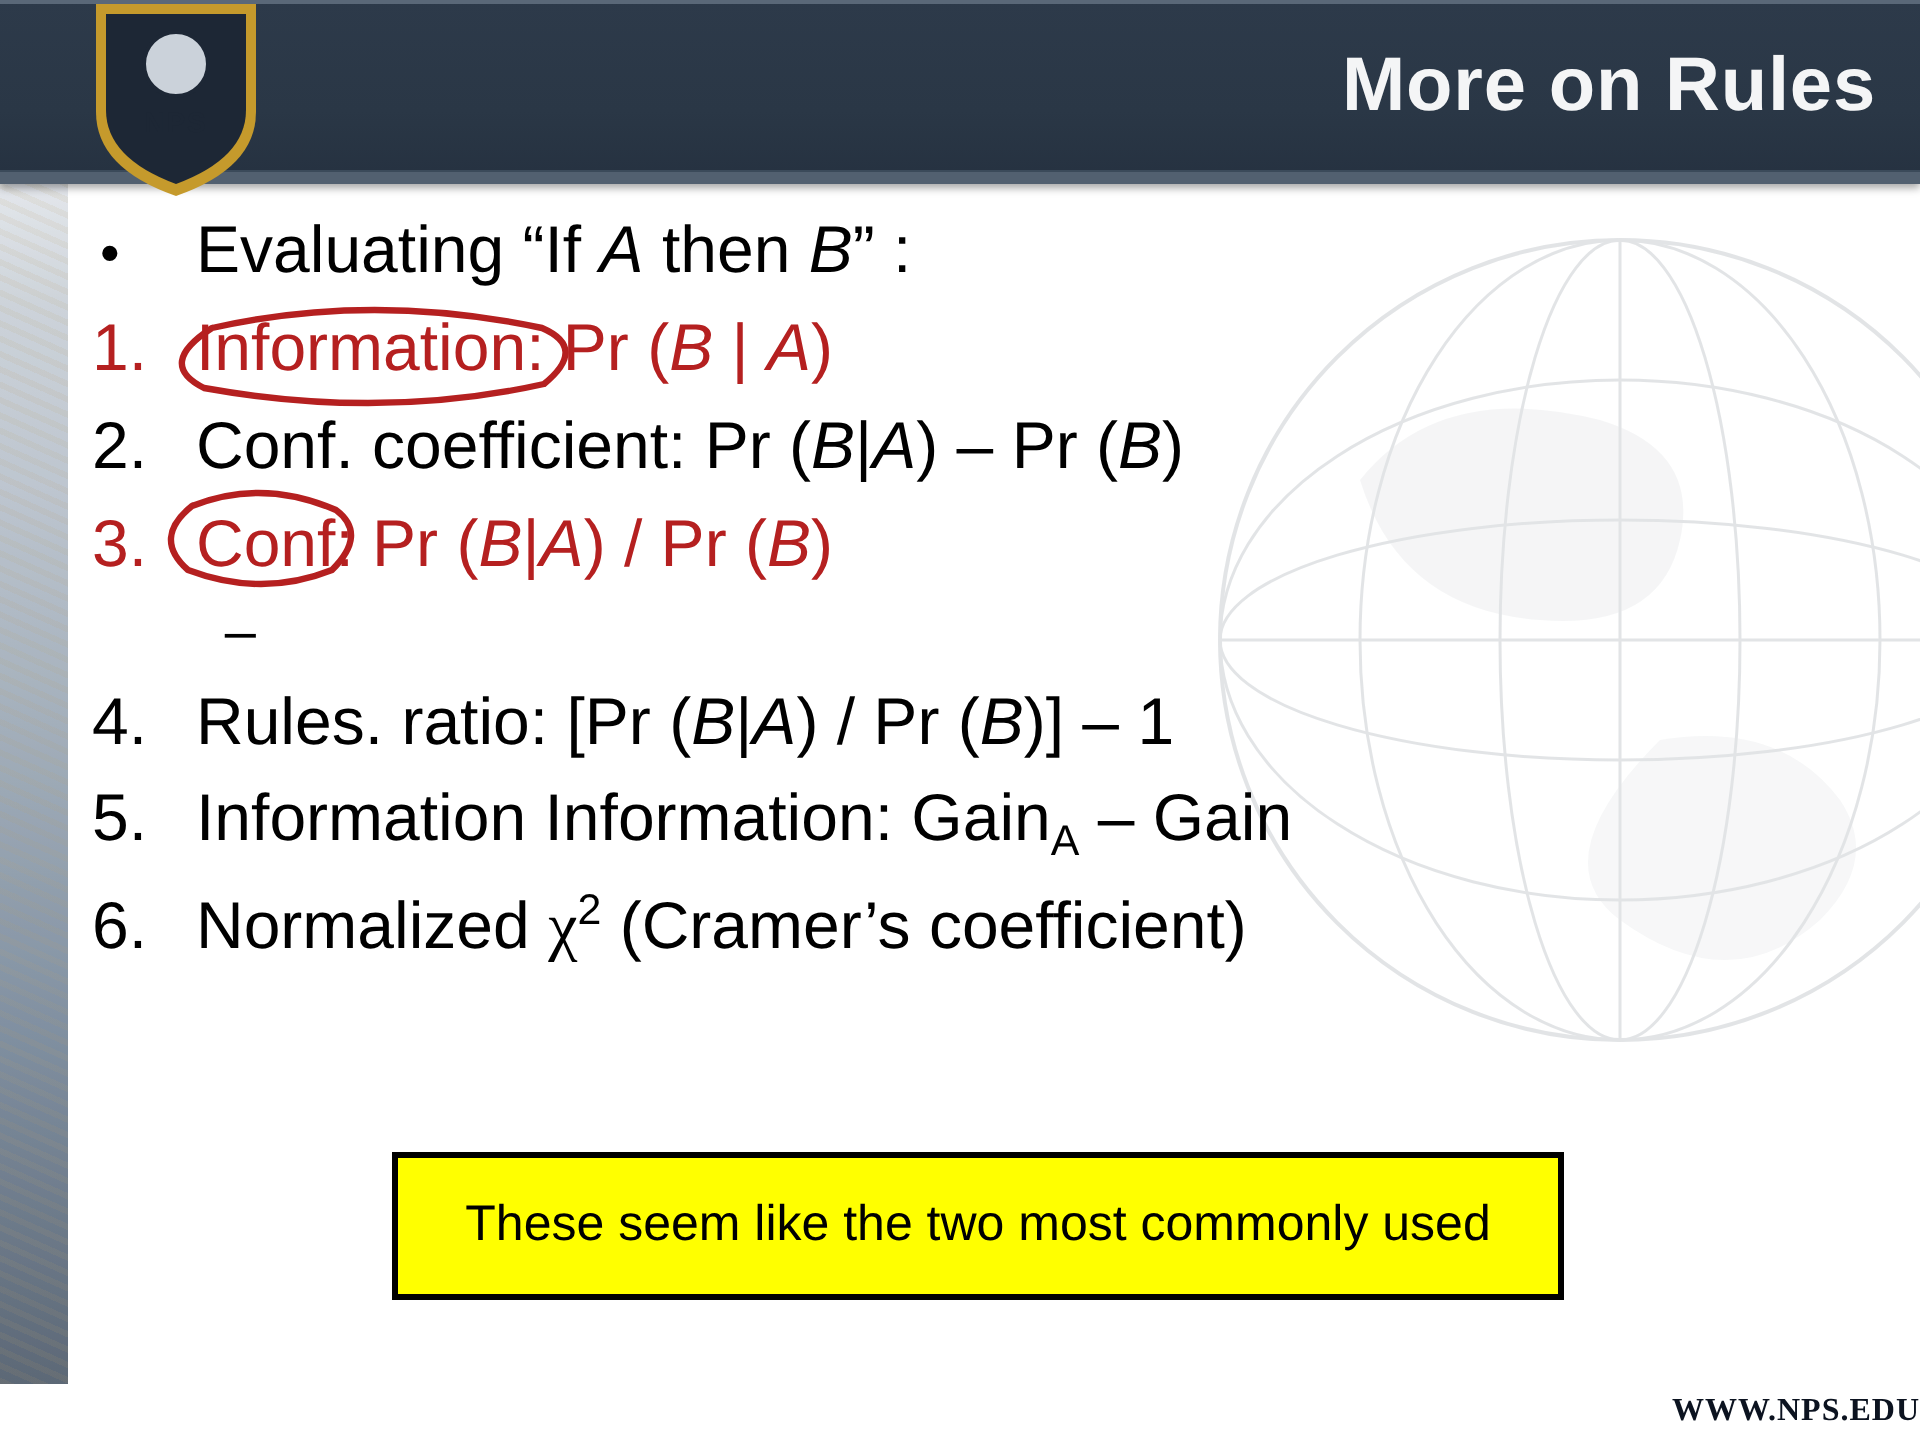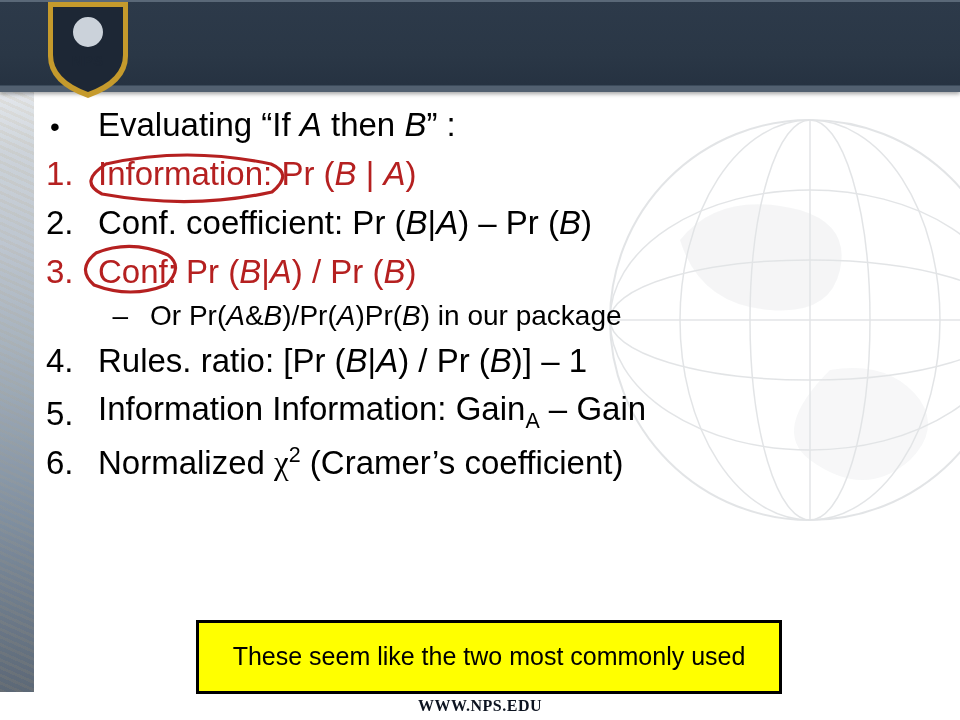--- a/index.html
+++ b/index.html
@@ -100,21 +100,21 @@
   
   .content {
     position: absolute;
     left: 40px; right: 28px;
     top: 104px;
     z-index: 3;
     color: #000;
   }
   .bullet-row {
     display: flex;
-    align-items: flex-end;
+    align-items: flex-start;
     font-size: 33px;
     line-height: 1.30;
     margin-bottom: 6px;
   }
   .bullet-marker {
     width: 58px;
     flex: 0 0 58px;
     text-align: left;
     padding-left: 6px;
     box-sizing: border-box;
@@ -156,27 +156,26 @@
     background: #ffff00;
     border: 3.5px solid #000;
     box-sizing: border-box;
     display: flex;
     align-items: center;
     justify-content: center;
     font-size: 25px;
     text-align: center;
     line-height: 1.18;
     z-index: 3;
-    margin-top: 44px;
   }
   
   .footer {
     position: absolute;
     left: 0; bottom: 0; right: 0; height: 28px;
-    display: flex; align-items: center; justify-content: center;
+    display: flex; align-items: center; justify-content: flex-end;
     z-index: 4;
   }
   .footer-text {
     font-family: "Times New Roman", serif;
     font-size: 16px; font-weight: bold;
     letter-spacing: 0.5px; color: #0c1320;
   }
   
   .ellipse {
     position: absolute; z-index: 4; pointer-events: none;
@@ -187,20 +186,21 @@
   }
 </style>
 </head>
 <body>
 
 <div class="slide">
 
   <div class="header-bar">
     <div class="header-top-line"></div>
     <div class="header-bottom-line"></div>
+    <div class="title">More on Rules</div>
   </div>
 
   <div class="logo-wrap">
     <svg class="shield" viewBox="0 0 88 100">
       <path class="border" d="M4 2 H84 V56 Q84 84 44 98 Q4 84 4 56 Z"></path>
       <path class="body" d="M9 7 H79 V55 Q79 79 44 92 Q9 79 9 55 Z"></path>
       <circle class="seal" cx="44" cy="32" r="16"></circle>
       <text class="nps" x="44" y="66">NPS</text>
     </svg>
   </div>
@@ -247,24 +247,20 @@
     <div class="bullet-row num row-3">
       <span class="bullet-marker">3.</span>
       <span class="bullet-text">
         <span>Conf:</span>
         Pr (<span class="ital">B</span>|<span class="ital">A</span>) / Pr (<span class="ital">B</span>)
       </span>
     </div>
 
     <div class="sub-row">
       <span class="bullet-marker"></span>
-      <span class="bullet-text">
-        Or Pr(<span class="ital">A</span>&amp;<span class="ital">B</span>)/Pr(<span class="ital">A</span>)Pr(<span class="ital">B</span>)
-        in our package
-      </span>
     </div>
 
     <div class="bullet-row num">
       <span class="bullet-marker">4.</span>
       <span class="bullet-text">
         <span>Rules. ratio:</span>
         [Pr (<span class="ital">B</span>|<span class="ital">A</span>) / Pr (<span class="ital">B</span>)] – 1
       </span>
     </div>
 

